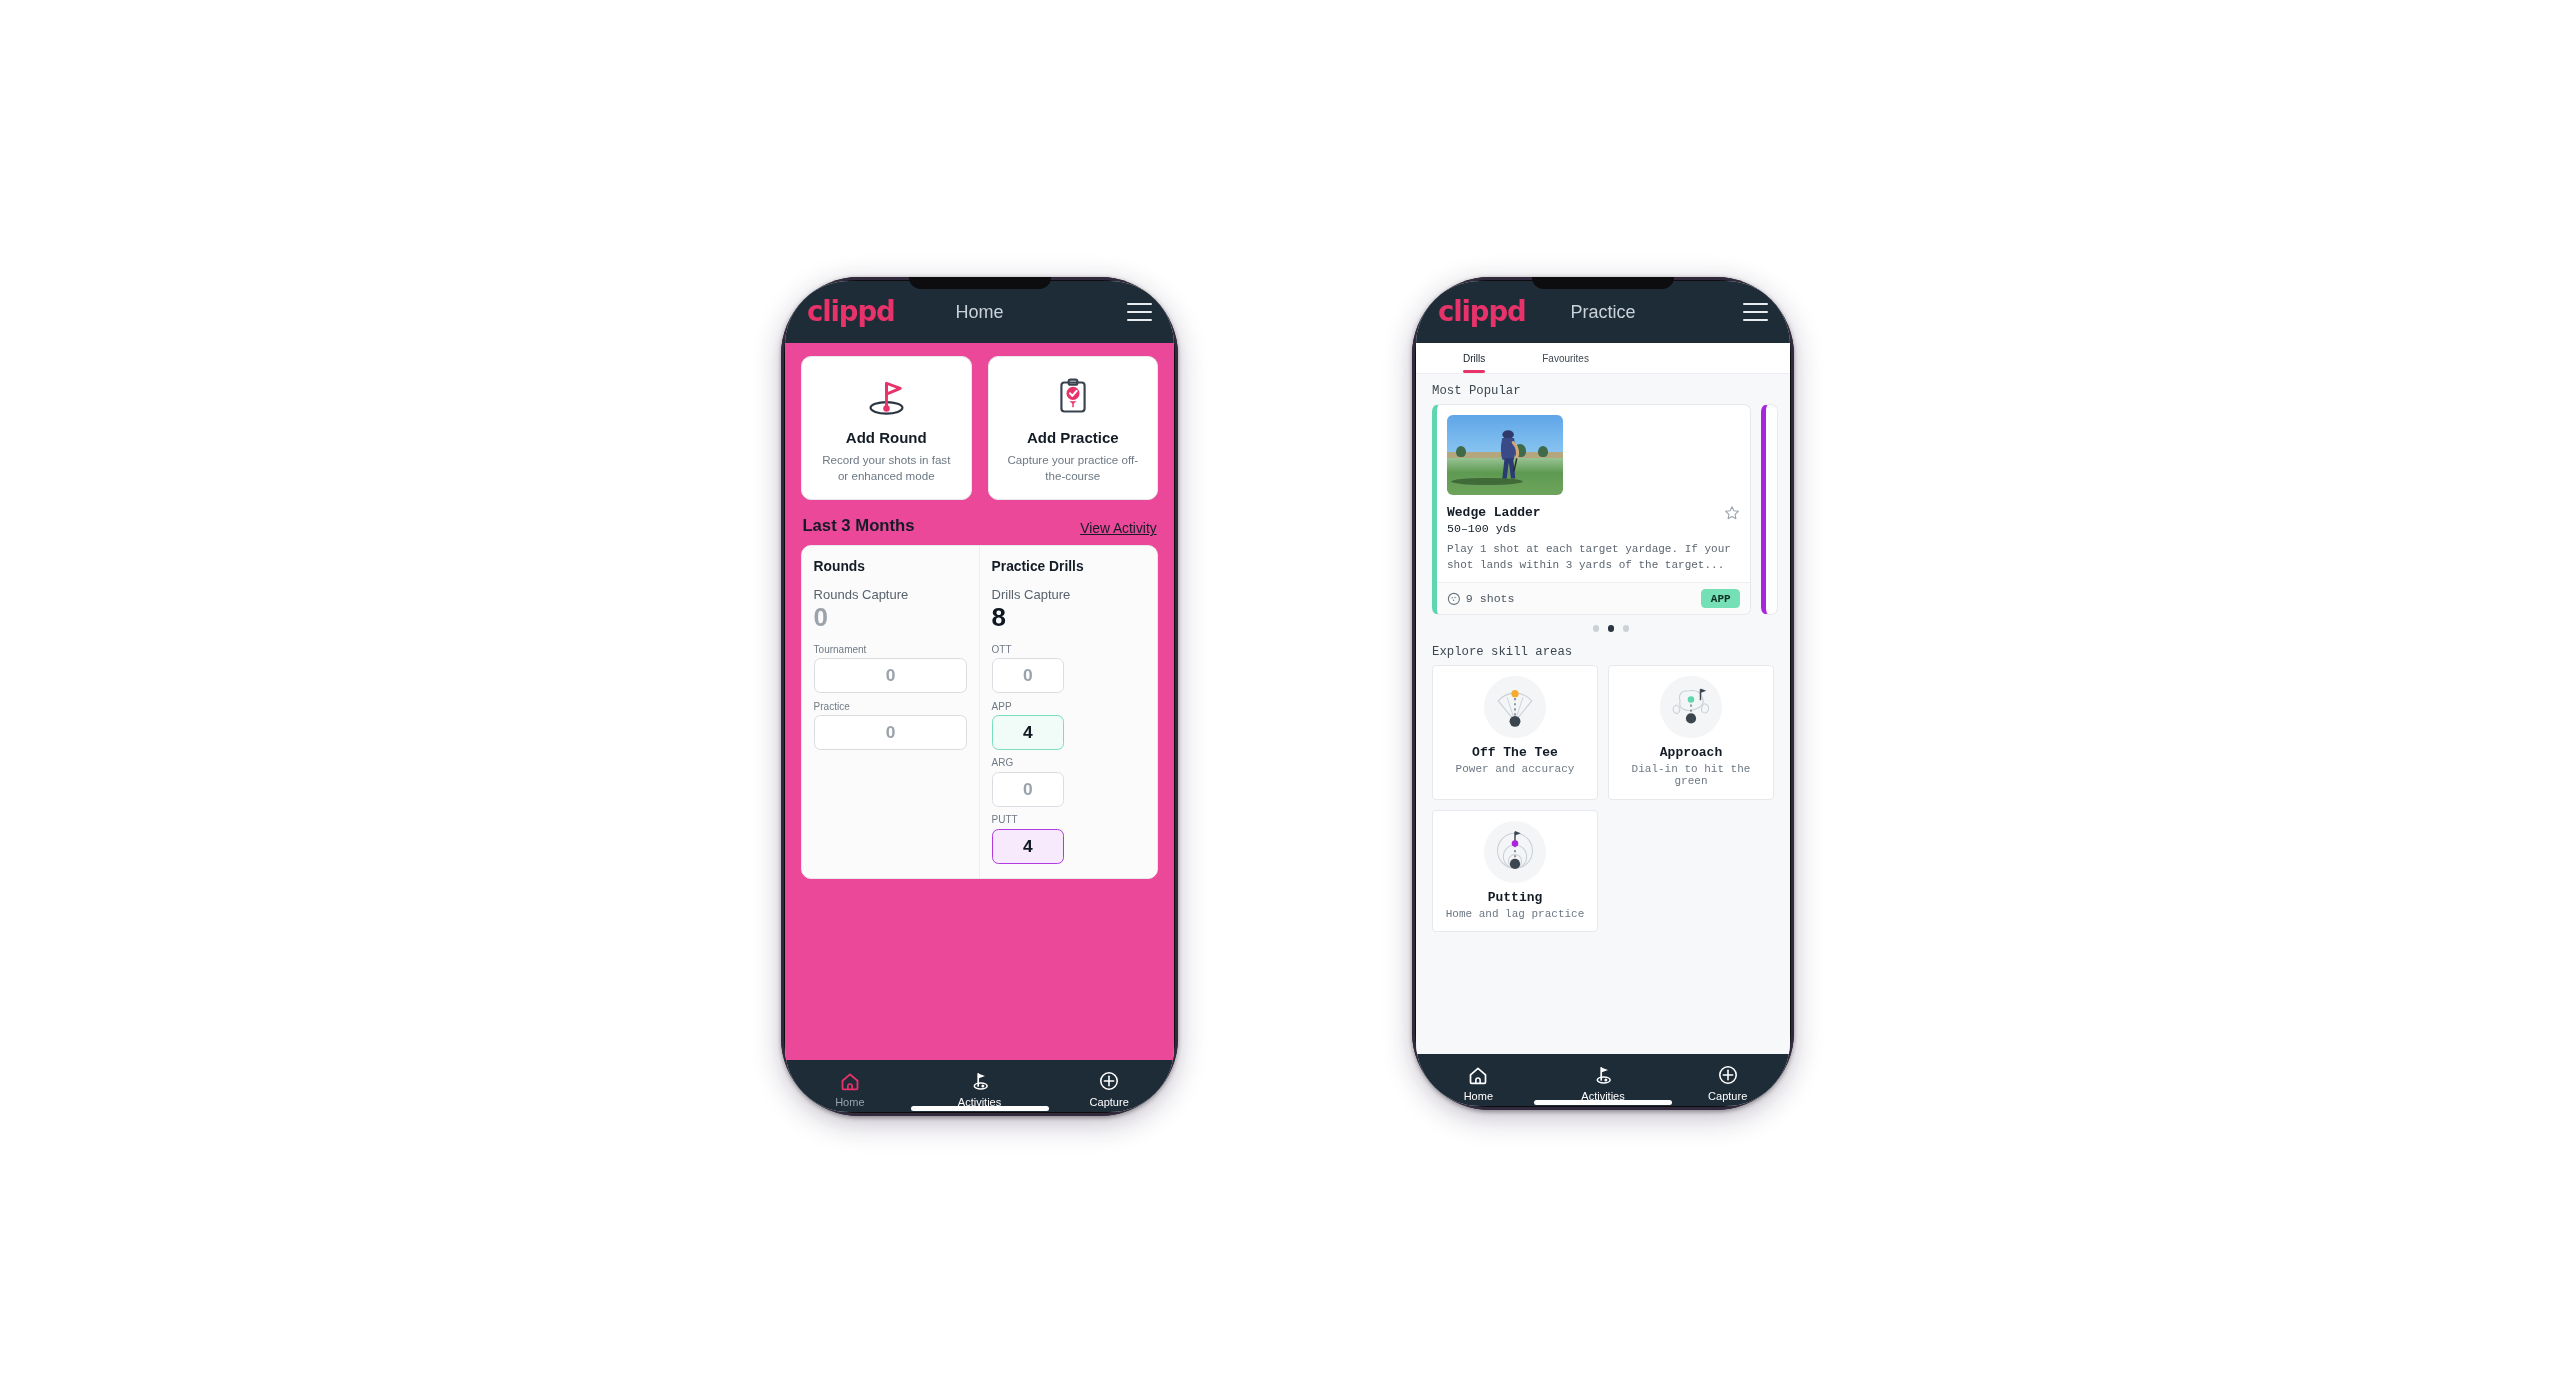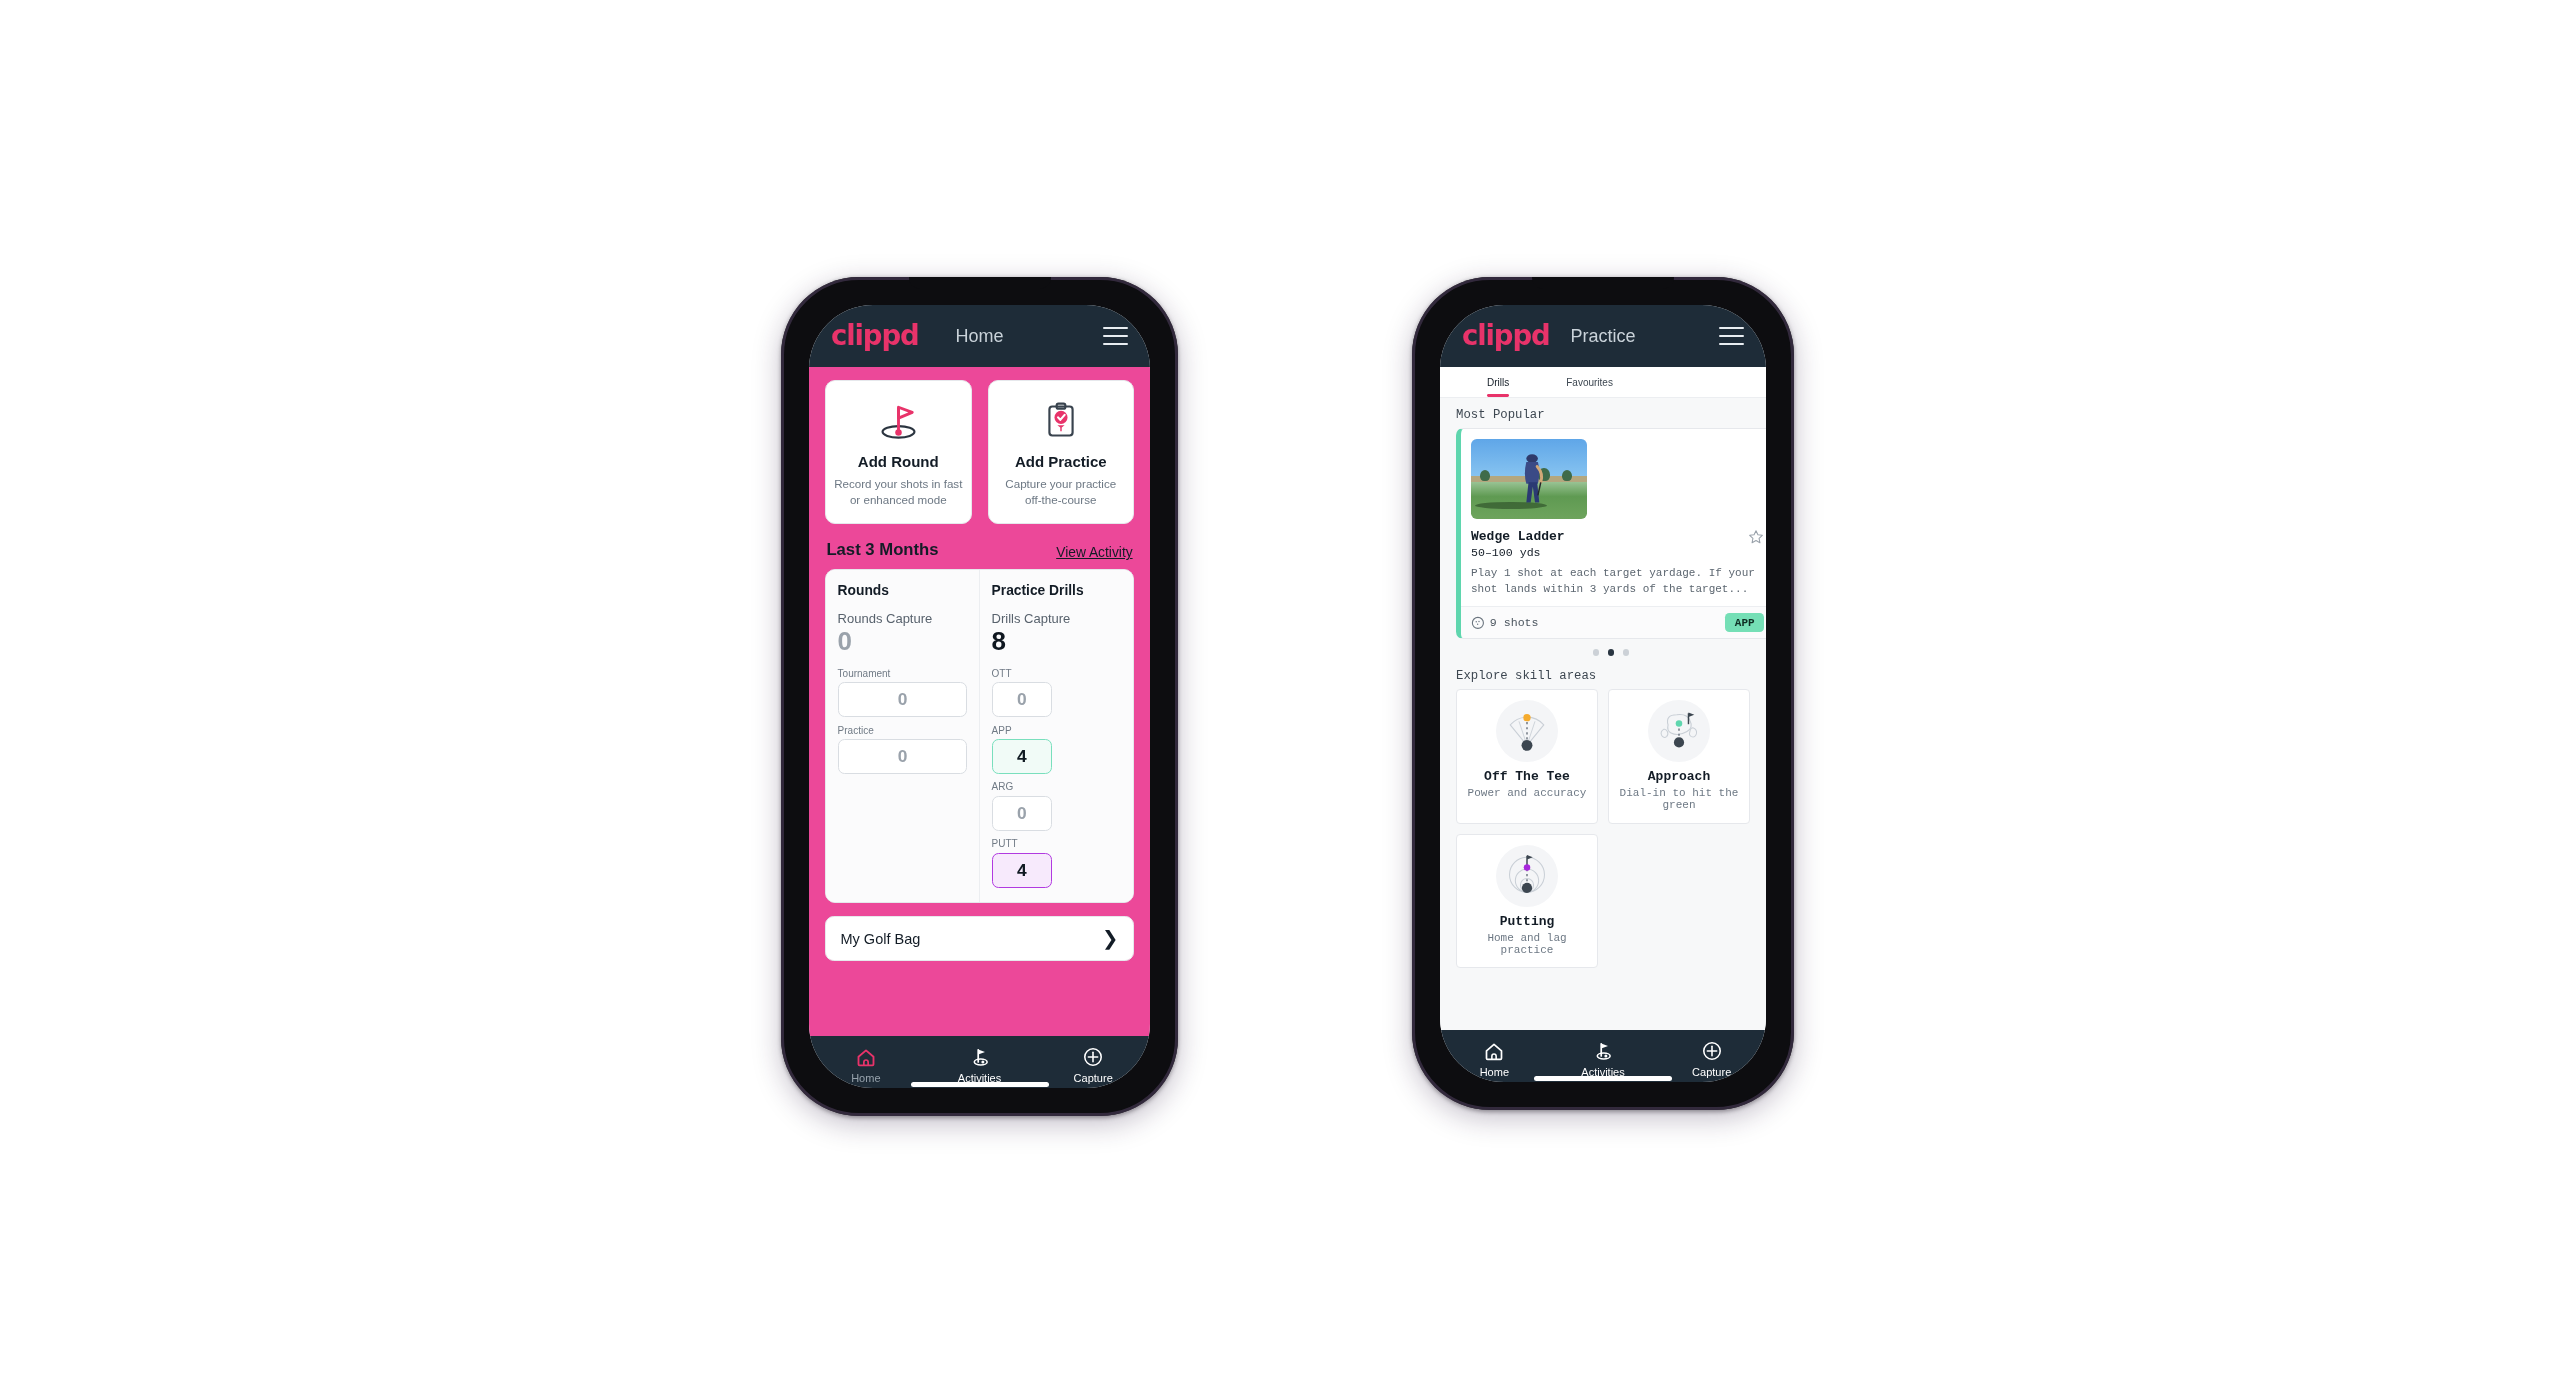--- a/index.html
+++ b/index.html
@@ -13,21 +13,21 @@
     position: relative;
     width: 2576px; height: 1386px;
     background: #ffffff;
   }
 
   
   .phone {
     position: absolute;
     border-radius: 78px;
     background: #0d0d10;
-    padding: 28px;
+    padding: 4px;
     box-shadow: 0 7.2px 29px rgba(40,20,60,.28), 0 1.4px 4.3px rgba(0,0,0,.35);
   }
   .phone::before {  
     content:"";
     position:absolute; inset:0;
     border-radius:78px;
     border: 3.6px solid #3a2f44;
     opacity:.85;
     pointer-events:none;
   }
@@ -378,24 +378,20 @@
                 <div class="metric-box">0</div>
               </div>
               <div class="metric">
                 <div class="metric-label">PUTT</div>
                 <div class="metric-box putt">4</div>
               </div>
             </div>
           </div>
         </div>
 
-        <div class="bag-row">
-          <div class="bag-label">My Golf Bag</div>
-          <div class="bag-chevron">❯</div>
-        </div>
 
         <div style="flex:1"></div>
       </div>
 
       <div class="bottom-nav">
         <div class="nav-item">
           <div class="nav-icon">
             <svg width="20" height="19" viewBox="0 0 28 26">
               <path d="M3.5 12 L14 3 L24.5 12 V22.5 a1.5 1.5 0 0 1 -1.5 1.5 H5 a1.5 1.5 0 0 1 -1.5 -1.5 Z" fill="none" stroke="#e8336a" stroke-width="2.6" stroke-linejoin="round"></path>
               <path d="M11 24 v-4.5 a3 3 0 0 1 6 0 V24" fill="none" stroke="#e8336a" stroke-width="2.4"></path>

